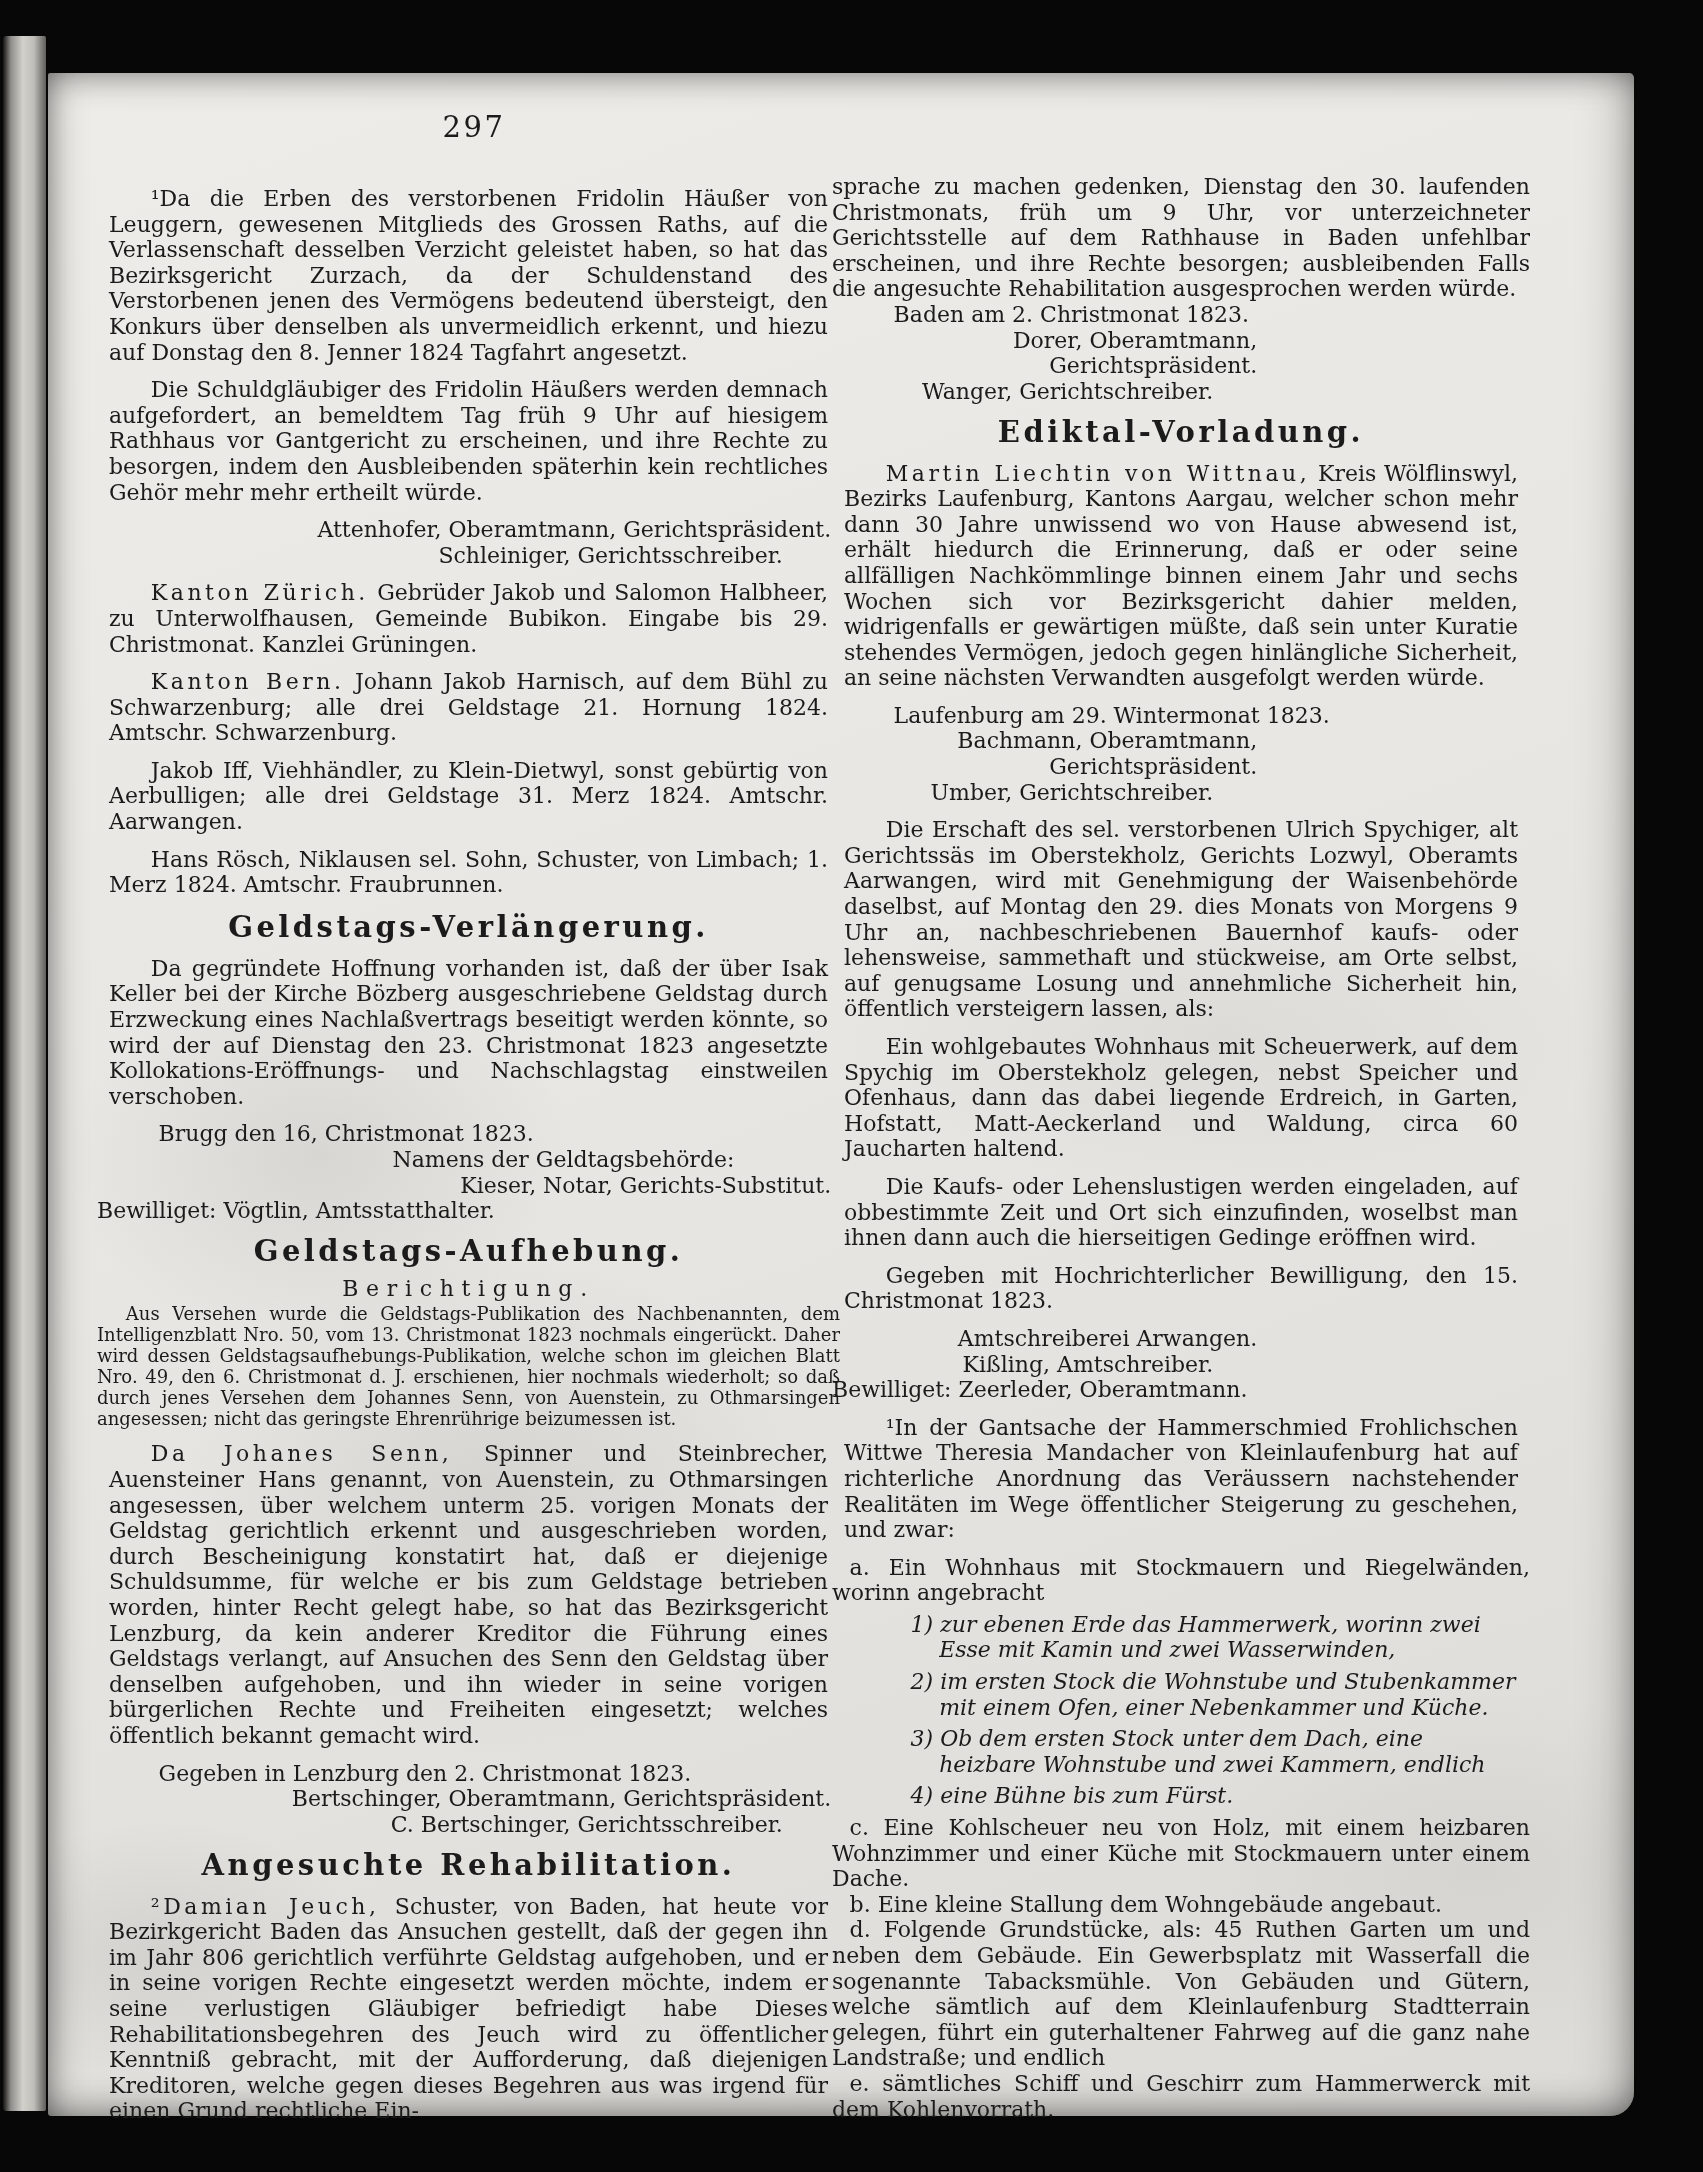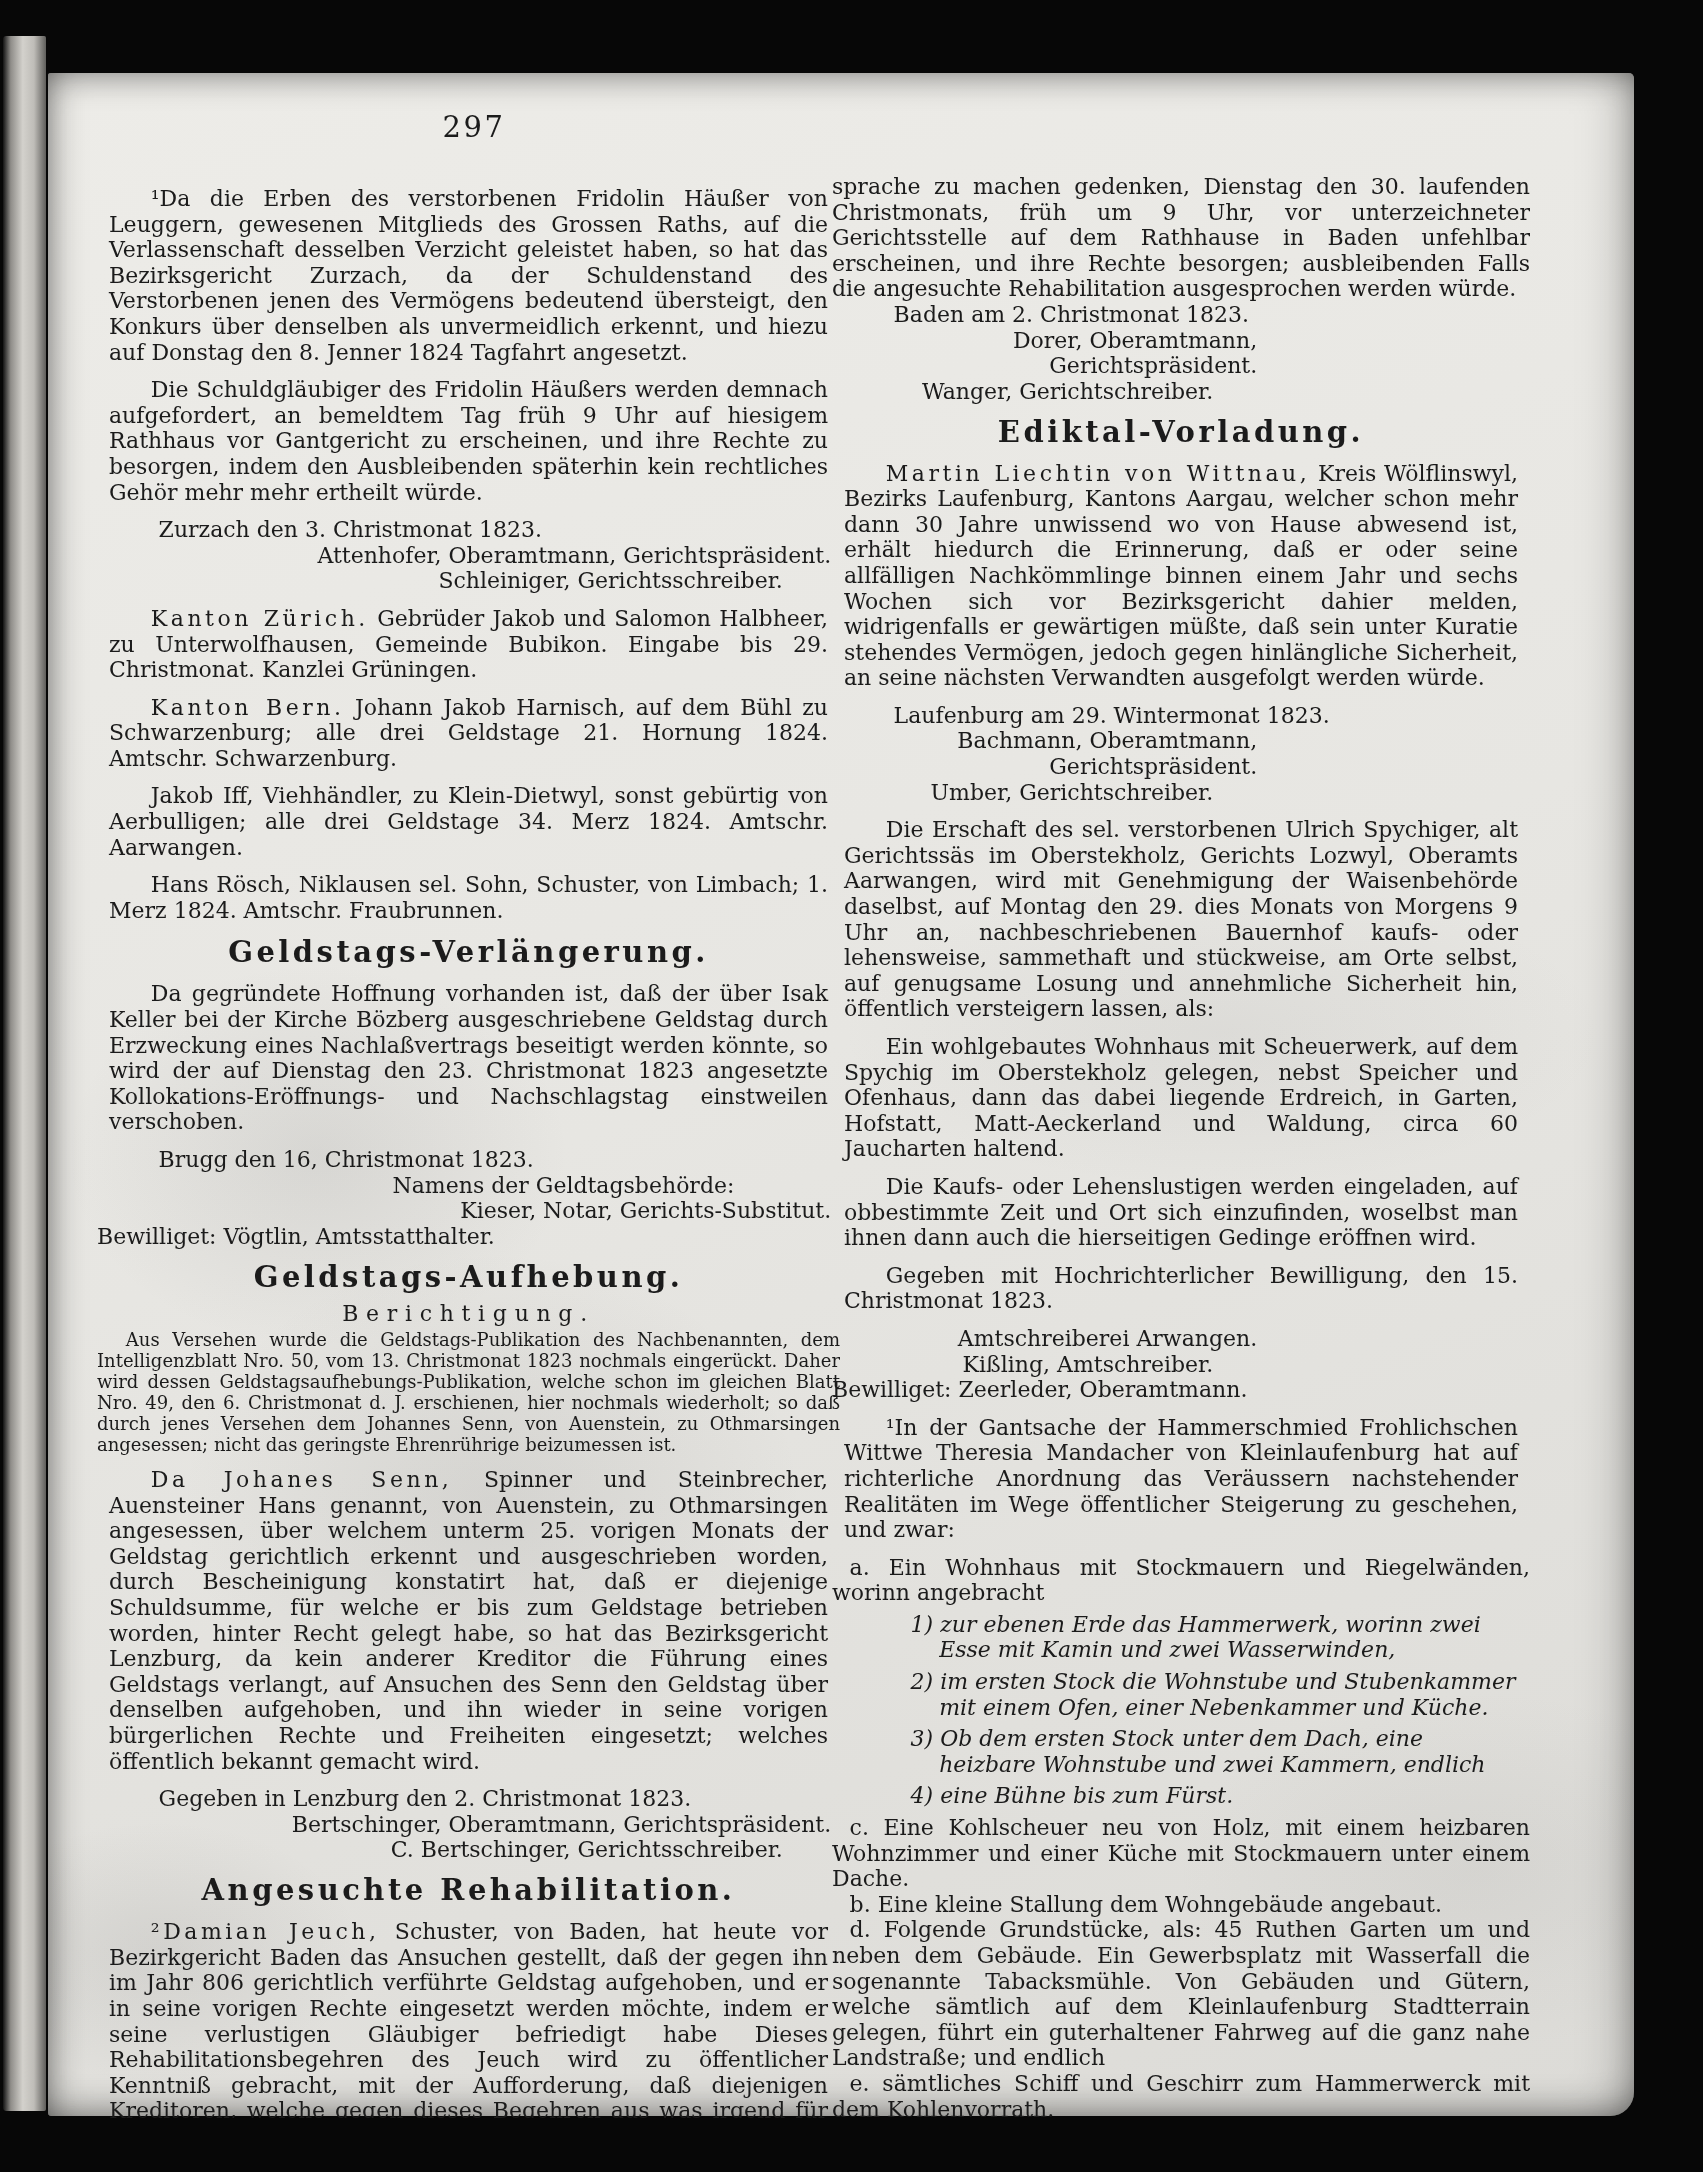--- a/index.html
+++ b/index.html
@@ -72,26 +72,25 @@
 </head>
 <body>
 
 <div class="scan">
   <div class="adjacent-edge"></div>
   <div class="paper">
     <div class="pagenum">297</div>
     <div class="col col-left" id="col-left">
         <div class="blk-p">¹Da die Erben des verstorbenen Fridolin Häußer von Leuggern, gewesenen Mitglieds des Grossen Raths, auf die Verlassenschaft desselben Verzicht geleistet haben, so hat das Bezirksgericht Zurzach, da der Schuldenstand des Verstorbenen jenen des Vermögens bedeutend übersteigt, den Konkurs über denselben als unvermeidlich erkennt, und hiezu auf Donstag den 8. Jenner 1824 Tagfahrt angesetzt.</div>
         <div class="blk-p">Die Schuldgläubiger des Fridolin Häußers werden demnach aufgefordert, an bemeldtem Tag früh 9 Uhr auf hiesigem Rathhaus vor Gantgericht zu erscheinen, und ihre Rechte zu besorgen, indem den Ausbleibenden späterhin kein rechtliches Gehör mehr mehr ertheilt würde.</div>
-        <div class="blk-date">Zurzach den 3. Christmonat 1823.</div>
         <div class="blk-sig">Attenhofer, Oberamtmann, Gerichtspräsident.</div>
         <div class="blk-sig sig2">Schleiniger, Gerichtsschreiber.</div>
         <div class="blk-p"><span class="lead">Kanton Zürich.</span> Gebrüder Jakob und Salomon Halbheer, zu Unterwolfhausen, Gemeinde Bubikon. Eingabe bis 29. Christmonat. Kanzlei Grüningen.</div>
         <div class="blk-p"><span class="lead">Kanton Bern.</span> Johann Jakob Harnisch, auf dem Bühl zu Schwarzenburg; alle drei Geldstage 21. Hornung 1824. Amtschr. Schwarzenburg.</div>
-        <div class="blk-p">Jakob Iff, Viehhändler, zu Klein-Dietwyl, sonst gebürtig von Aerbulligen; alle drei Geldstage 34. Merz 1824. Amtschr. Aarwangen.</div>
+        <div class="blk-p">Jakob Iff, Viehhändler, zu Klein-Dietwyl, sonst gebürtig von Aerbulligen; alle drei Geldstage 31. Merz 1824. Amtschr. Aarwangen.</div>
         <div class="blk-p">Hans Rösch, Niklausen sel. Sohn, Schuster, von Limbach; 1. Merz 1824. Amtschr. Fraubrunnen.</div>
         <div class="blk-h1">Geldstags-Verlängerung.</div>
         <div class="blk-p">Da gegründete Hoffnung vorhanden ist, daß der über Isak Keller bei der Kirche Bözberg ausgeschriebene Geldstag durch Erzweckung eines Nachlaßvertrags beseitigt werden könnte, so wird der auf Dienstag den 23. Christmonat 1823 angesetzte Kollokations-Eröffnungs- und Nachschlagstag einstweilen verschoben.</div>
         <div class="blk-date">Brugg den 16, Christmonat 1823.</div>
         <div class="blk-sig sig3">Namens der Geldtagsbehörde:</div>
         <div class="blk-sig">Kieser, Notar, Gerichts-Substitut.</div>
         <div class="blk-pn">Bewilliget: Vögtlin, Amtsstatthalter.</div>
         <div class="blk-h1">Geldstags-Aufhebung.</div>
         <div class="blk-h2">Berichtigung.</div>
         <div class="blk-small">Aus Versehen wurde die Geldstags-Publikation des Nachbenannten, dem Intelligenzblatt Nro. 50, vom 13. Christmonat 1823 nochmals eingerückt. Daher wird dessen Geldstagsaufhebungs-Publikation, welche schon im gleichen Blatt Nro. 49, den 6. Christmonat d. J. erschienen, hier nochmals wiederholt; so daß durch jenes Versehen dem Johannes Senn, von Auenstein, zu Othmarsingen angesessen; nicht das geringste Ehrenrührige beizumessen ist.</div>

